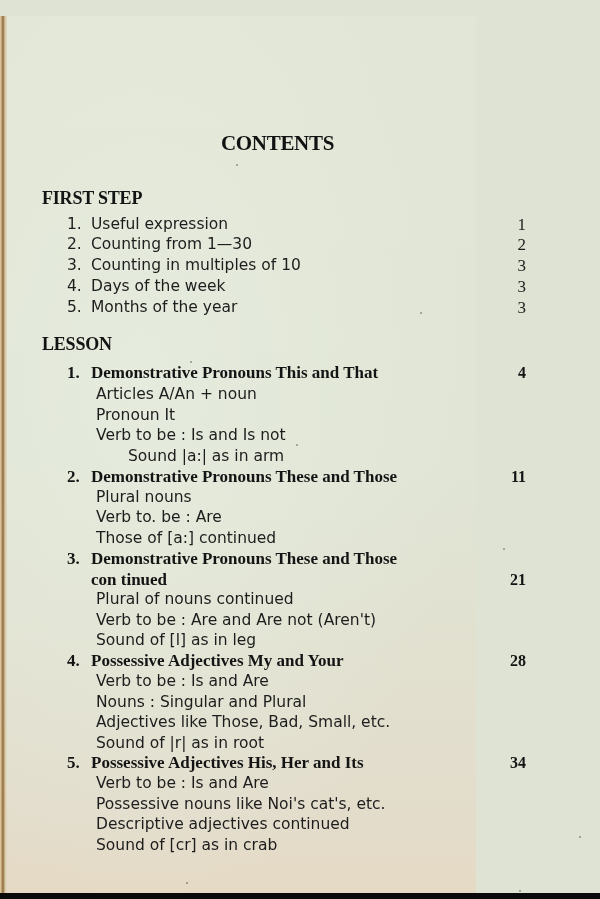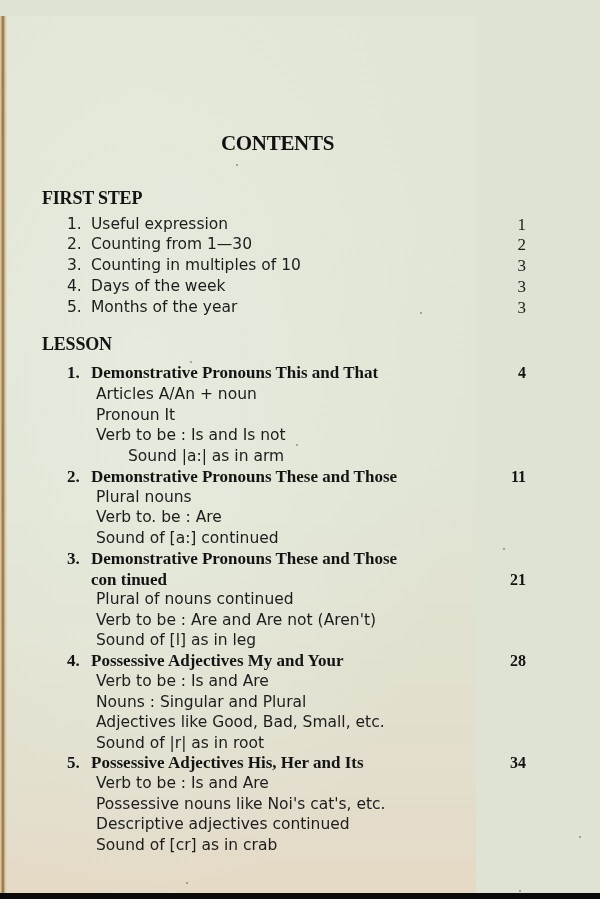--- a/index.html
+++ b/index.html
@@ -112,21 +112,21 @@
     <span class="label">Demonstrative Pronouns These and Those</span>
     <span class="page-no">11</span>
   </div>
   <div class="row sub" style="top:491px;">
       <span class="label">Verb to. be : Are</span>
     </div>
   <div class="row sub" style="top:471px;">
       <span class="label">Plural nouns</span>
     </div>
   <div class="row sub" style="top:512px;">
-      <span class="label">Sound of [a:] continued</span>
+      <span class="label">Those of [a:] continued</span>
     </div>
 
   <div class="row lesson" style="top:532px;">
     <span class="num">3.</span>
     <span class="label">Demonstrative Pronouns These and Those</span>
   </div>
   <div class="row lesson" style="top:553px;">
     <span class="label">con tinued</span>
     <span class="page-no">21</span>
   </div>
@@ -145,21 +145,21 @@
     <span class="label">Possessive Adjectives My and Your</span>
     <span class="page-no">28</span>
   </div>
   <div class="row sub" style="top:655px;">
       <span class="label">Verb to be : Is and Are</span>
     </div>
   <div class="row sub" style="top:676px;">
       <span class="label">Nouns : Singular and Plural</span>
     </div>
   <div class="row sub" style="top:696px;">
-      <span class="label">Adjectives like Good, Bad, Small, etc.</span>
+      <span class="label">Adjectives like Those, Bad, Small, etc.</span>
     </div>
   <div class="row sub" style="top:717px;">
       <span class="label">Sound of |r| as in root</span>
     </div>
 
   <div class="row lesson" style="top:736px;">
     <span class="num">5.</span>
     <span class="label">Possessive Adjectives His, Her and Its</span>
     <span class="page-no">34</span>
   </div>

